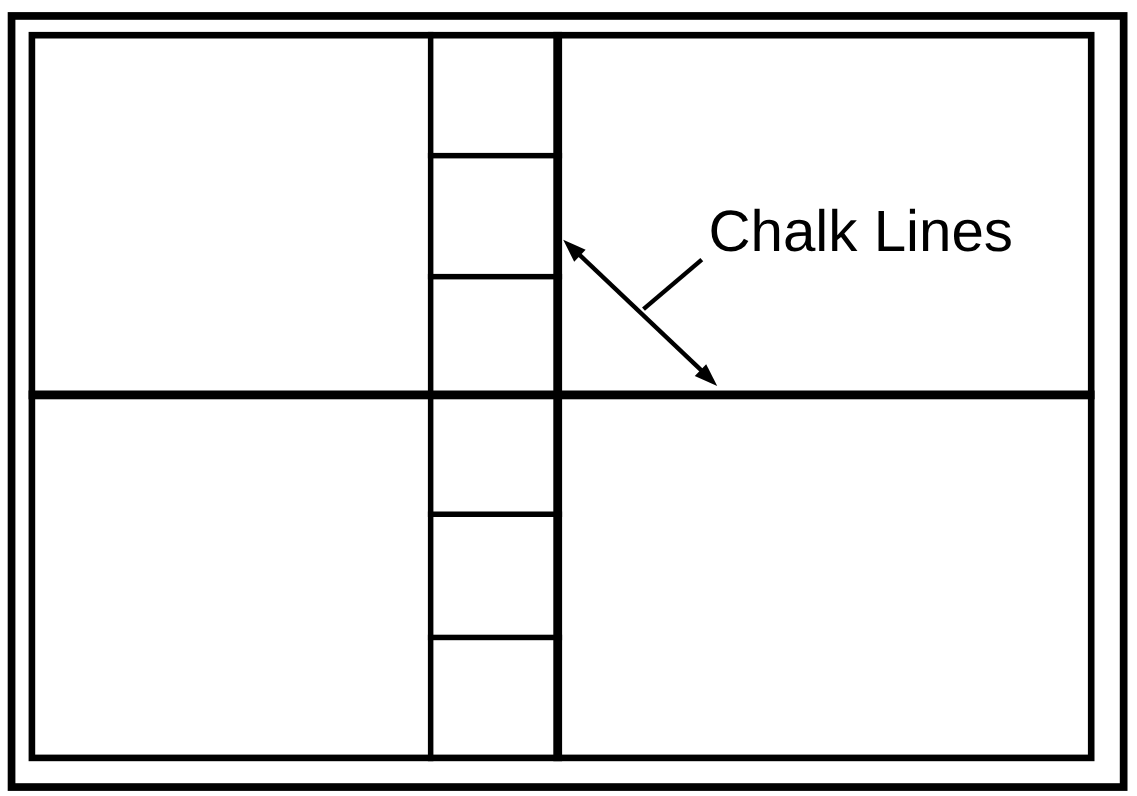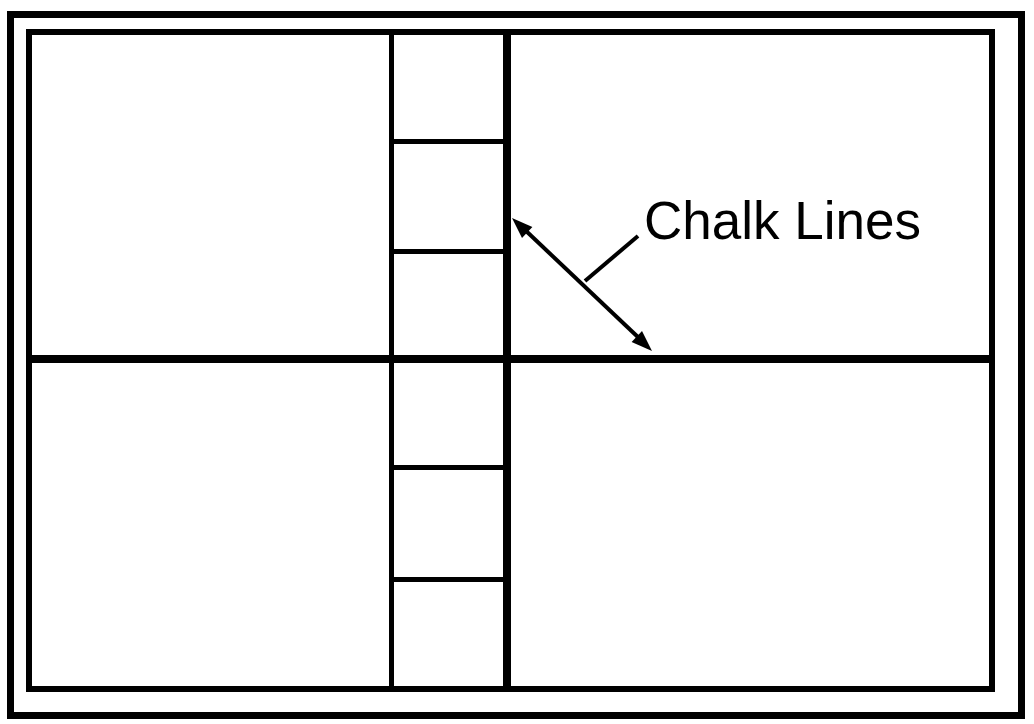--- a/index.html
+++ b/index.html
@@ -46,21 +46,21 @@
   .tile-divider {
     left: 389px;
     width: 122px; height: 5px;
     background: #000;
   }
   .annotation-svg {
     left: 0; top: 0;
     width: 1034px; height: 724px;
   }
   .chalk-lines-label {
-    left: 644px; top: 194px;
+    left: 644px; top: 184px;
     font-size: 53px;
     line-height: 1.0;
     color: #000;
     white-space: nowrap;
     letter-spacing: 0px;
   }
 </style>
 </head>
 <body>
 

